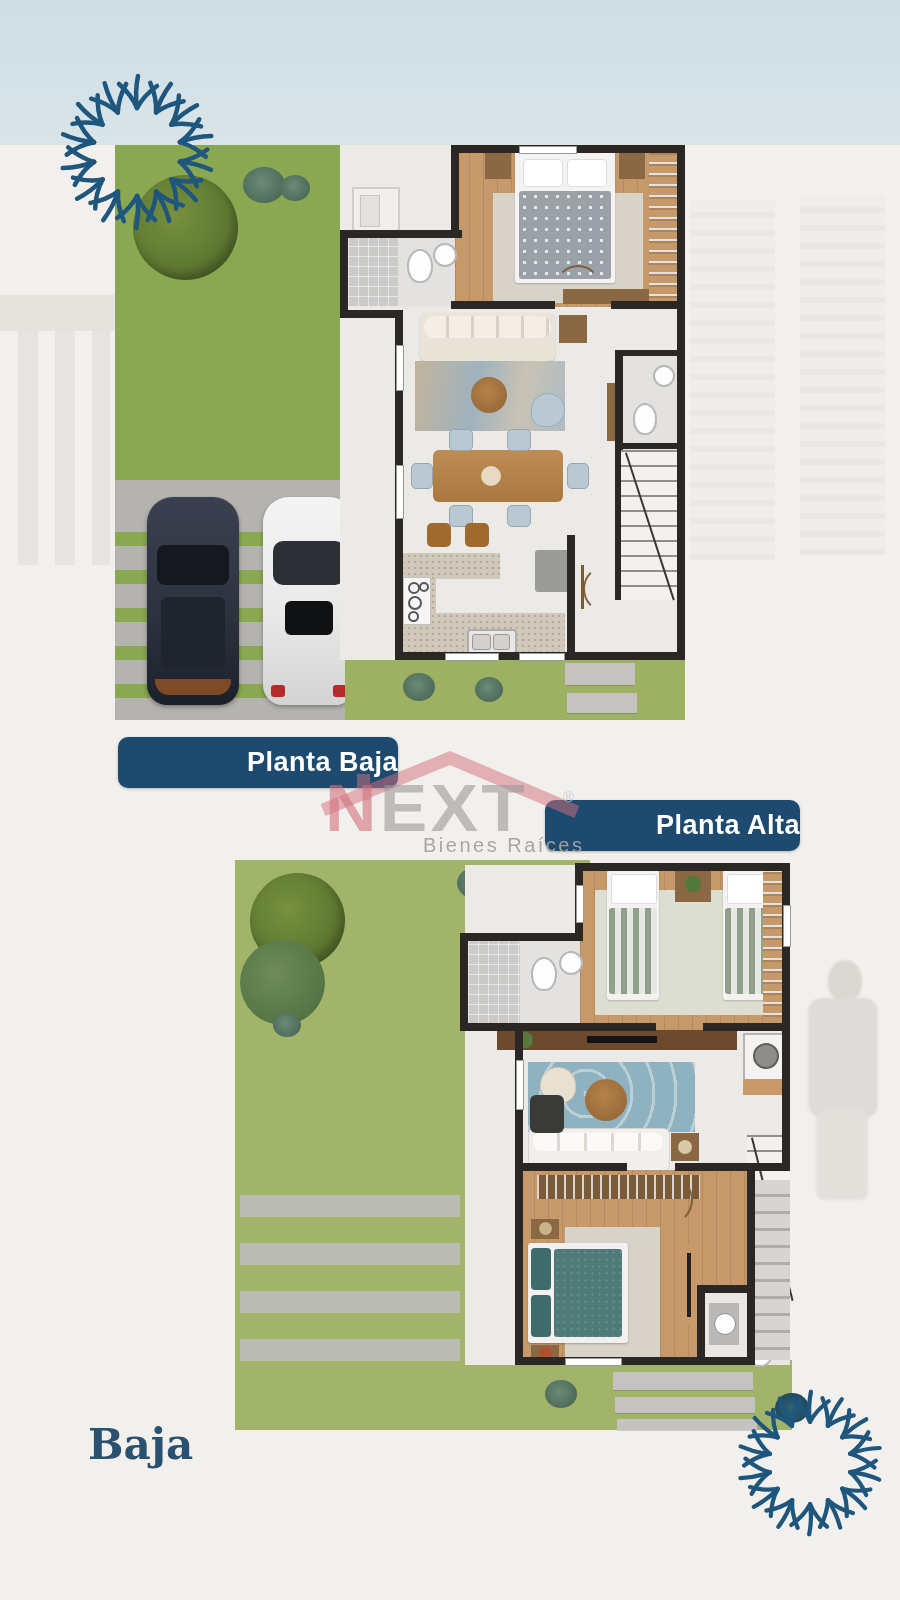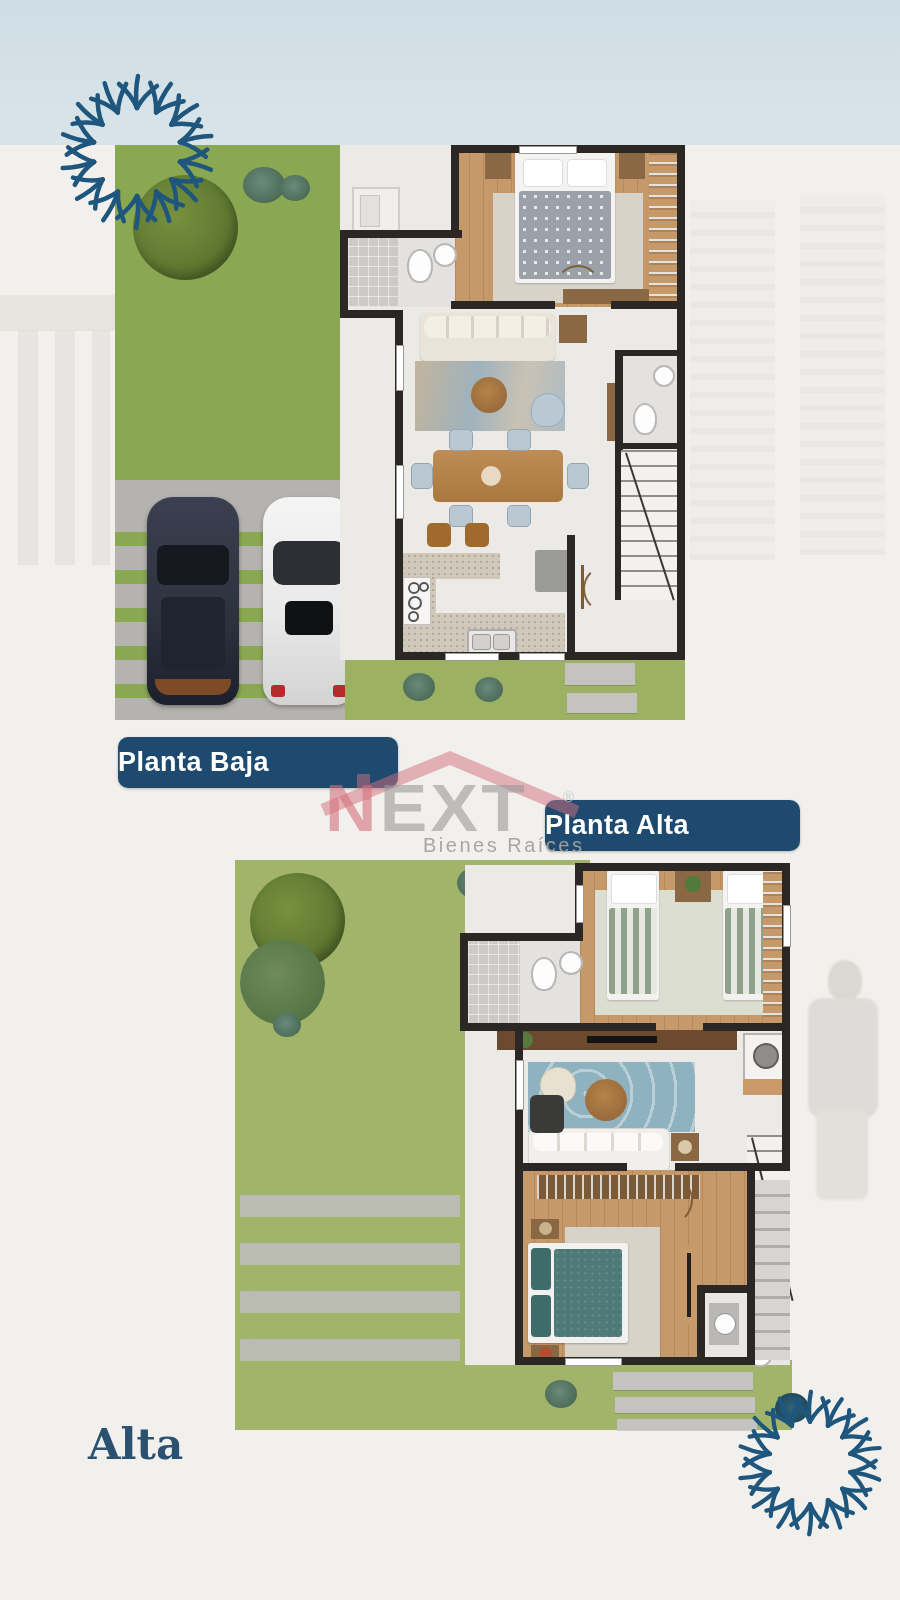--- a/index.html
+++ b/index.html
@@ -32,21 +32,21 @@
   .toilet{background:#fdfdfd;border:2px solid #b9b8b6;border-radius:50% 50% 46% 46%;}
   .sinkround{background:#fdfdfd;border:2px solid #b9b8b6;border-radius:50%;}
   .chair{background:var(--c-accent-blue,#b9c8d3);border:1px solid #93a6b2;border-radius:5px;}
   .stairs{background:repeating-linear-gradient(0deg,#f2f1ef 0 13px,#908e8b 13px 15px);}
   .rail{background:#3a3734;transform-origin:top left;}
   .doorarc{border:2px solid rgba(125,92,52,.95);border-color:transparent transparent transparent rgba(125,92,52,.95);border-radius:50%;border-left-style:solid;}
   .doorleaf{background:#7d5c34;}
   .hangers{background-image:repeating-linear-gradient(180deg,rgba(230,230,230,.95) 0 2px,rgba(90,70,45,.25) 2px 4px,transparent 4px 11px);}
 
   
-  .badge{z-index:3;background:var(--c-badge-bg,#1d4a6e);border-radius:10px;display:flex;align-items:center;justify-content:flex-start;
+  .badge{z-index:3;background:var(--c-badge-bg,#1d4a6e);border-radius:10px;display:flex;align-items:center;justify-content:flex-end;
          color:var(--c-badge-text,#fff);font-weight:bold;font-size:27px;letter-spacing:.5px;box-shadow:0 1px 3px rgba(0,0,0,.25);}
   .logo{z-index:4;}
   .logo-word{font-weight:800;font-size:66px;letter-spacing:3px;opacity:.6;transform:scaleX(1.08);transform-origin:left;white-space:nowrap;}
   .logo-n{color:var(--c-logo-pink,#d4717e);}
   .logo-ext{color:var(--c-logo-gray,#9a9a9a);}
   .logo-sub{color:#a5a3a0;font-size:20px;letter-spacing:2.5px;opacity:.95;}
   .logo-reg{color:#c3cbd1;font-size:15px;opacity:.9;}
   .ornament{z-index:5;color:var(--c-ornament,#1f567d);}
   .ornament path{stroke:currentColor;stroke-width:4.5;fill:none;stroke-linecap:round;}
   .title{z-index:5;color:var(--c-title-text,#2a5170);line-height:1;}
@@ -361,16 +361,16 @@
     <use href="#spokeB" transform="rotate(179.9)"></use>
       <use href="#spokeB" transform="rotate(205.6)"></use>
     <use href="#spokeB" transform="rotate(231.3)"></use>
       <use href="#spokeB" transform="rotate(257)"></use>
     <use href="#spokeB" transform="rotate(282.7)"></use>
       <use href="#spokeB" transform="rotate(308.4)"></use>
     <use href="#spokeB" transform="rotate(334.1)"></use>
   </svg>
 
   <div class="abs title" style="left:88px;top:1424px;">
-    <div class="line1">Alta</div>
+    <div class="line1">Baja</div>
   </div>
 
 </div>
 
 </body></html>

